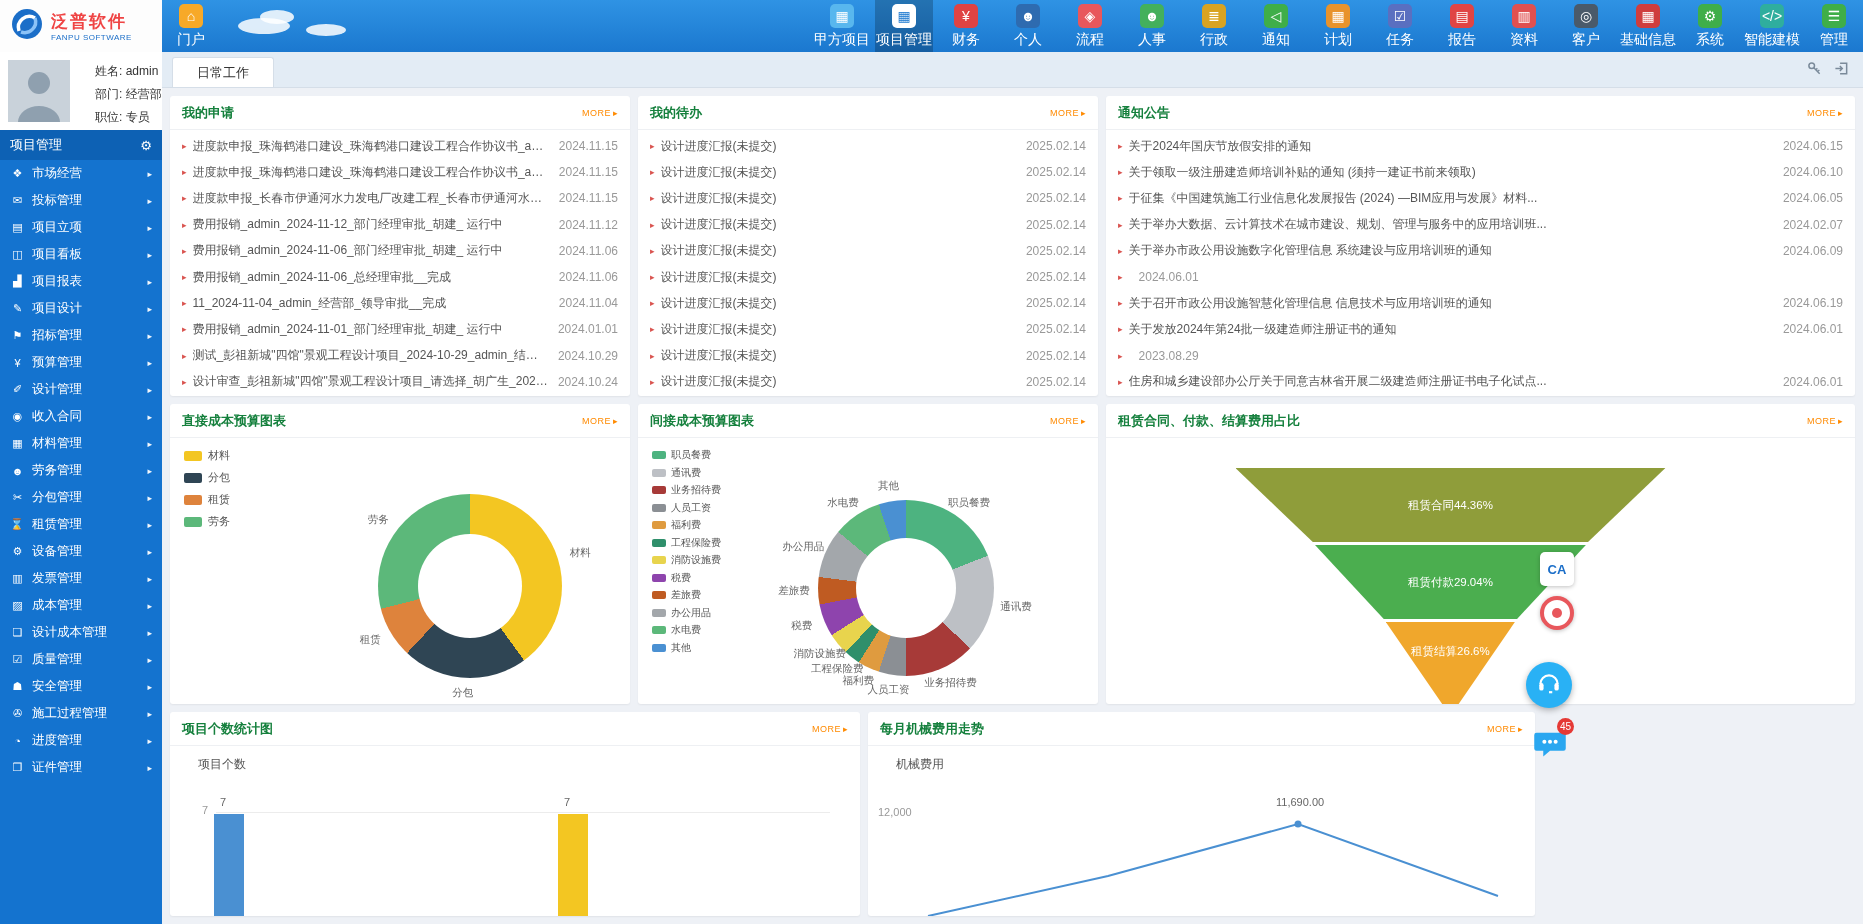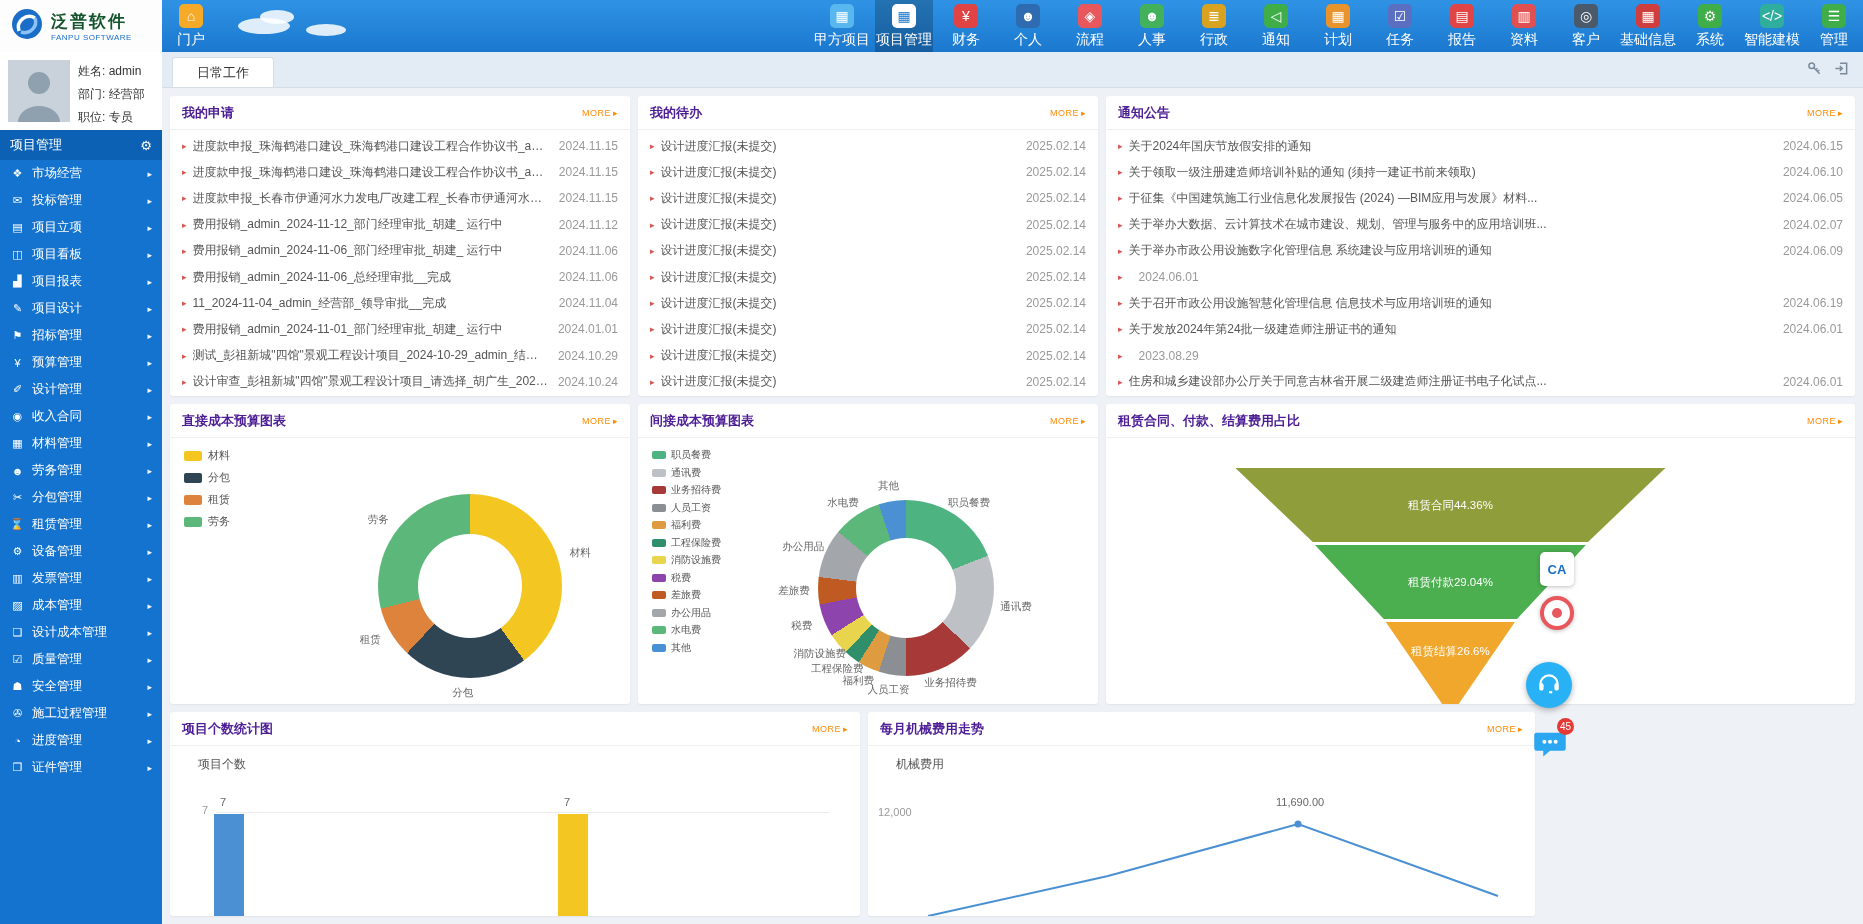--- a/index.html
+++ b/index.html
@@ -3,36 +3,36 @@
 <meta charset="utf-8">
 <style>
   * { box-sizing: border-box; margin: 0; padding: 0; }
   html,body { width:1863px; height:924px; overflow:hidden; }
   body { font-family:"Liberation Sans","DejaVu Sans",sans-serif; background:#eef1f6; }
   .app { position:relative; width:1863px; height:924px; overflow:hidden; }
 
   
   .header { height:52px; background:linear-gradient(180deg,#2f93e4,#1b78cf); display:flex; position:relative; }
   .logo { width:162px; background:#fdfdfd; display:flex; align-items:center; gap:7px; padding-left:10px; flex:none; }
-  .logo-text .cn { font-size:17px; font-weight:bold; color:#14532d; letter-spacing:2px; }
+  .logo-text .cn { font-size:17px; font-weight:bold; color:#ef4444; letter-spacing:2px; }
   .logo-text .en { font-size:8px; color:#1b6ec8; letter-spacing:.5px; }
   .nav { flex:1; display:flex; overflow:hidden; }
   .nav-group { display:flex; gap:4px; }
   .nav-spacer { flex:1; position:relative; }
   .cloud { position:absolute; background:#fff; opacity:.85; border-radius:50%; }
   .nav-item { width:58px; height:52px; display:flex; flex-direction:column; align-items:center; justify-content:center; gap:3px; cursor:pointer; }
   .nav-item.active { background:rgba(0,0,0,.22); }
   .nav-ic { width:24px; height:24px; border-radius:5px; color:#fff; font-size:14px; line-height:24px; text-align:center; overflow:hidden; }
   .nav-item.active .nav-ic { color:#1b78cf; }
   .nav-lb { font-size:14px; color:#fff; white-space:nowrap; }
 
   
   .bodyrow { display:flex; height:872px; }
   .sidebar { width:162px; background:#1473cf; flex:none; display:flex; flex-direction:column; }
-  .profile { background:#fff; height:78px; padding:8px; display:flex; gap:8px; }
+  .profile { background:#fff; height:78px; padding:8px; display:flex; gap:25px; }
   .avatar { width:62px; height:62px; flex:none; overflow:hidden; }
   .pinfo { font-size:12px; color:#333; padding-top:3px; }
   .pinfo div { margin-bottom:6px; white-space:nowrap; }
   .side-section { height:30px; background:#0d61b4; color:#fff; font-size:13px; display:flex; align-items:center; justify-content:space-between; padding:0 10px; }
   .side-gear { cursor:pointer; font-size:13px; }
   .side-menu { flex:1; overflow:hidden; }
   .side-item { height:27px; display:flex; align-items:center; gap:7px; padding:0 10px; color:#fff; font-size:12.5px; cursor:pointer; white-space:nowrap; }
   .side-item .mi { width:15px; text-align:center; font-size:11px; flex:none; }
   .side-item .chev { margin-left:auto; font-size:9px; opacity:.95; }
 
@@ -42,21 +42,21 @@
   .tab-actions { position:absolute; right:14px; top:9px; display:flex; gap:12px; }
   .tab-actions svg { cursor:pointer; }
 
   .content { flex:1; padding:8px; display:flex; flex-direction:column; gap:8px; overflow:hidden; }
   .row { display:grid; gap:8px; }
   .row1,.row2 { grid-template-columns:460px 460px 1fr; height:300px; flex:none; }
   .row3 { grid-template-columns:690px 667px 1fr; flex:1; min-height:0; }
 
   .panel { background:#fff; border-radius:3px; box-shadow:0 1px 2px rgba(0,0,0,.06); display:flex; flex-direction:column; overflow:hidden; }
   .panel-hd { height:34px; flex:none; display:flex; align-items:center; padding:0 12px; border-bottom:1px solid #eef0f3; }
-  .panel-title { color:#4c1d95; font-size:13px; font-weight:bold; }
+  .panel-title { color:#15803d; font-size:13px; font-weight:bold; }
   .more { margin-left:auto; color:#ff8a00; font-size:9px; display:flex; align-items:center; gap:2px; cursor:pointer; letter-spacing:.5px; }
 
   .plist { list-style:none; margin-top:3px; padding:0 12px; flex:1; overflow:hidden; }
   .plist li { display:flex; align-items:center; height:26.2px; font-size:12px; color:#555; cursor:pointer; }
   .bullet { color:#d9534f; font-size:9px; margin-right:6px; flex:none; }
   .li-text { flex:1; white-space:nowrap; overflow:hidden; text-overflow:ellipsis; }
   .li-date { color:#999; margin-left:10px; font-size:12px; flex:none; }
 
   .chart-body { flex:1; position:relative; overflow:hidden; }
   .legend { position:absolute; left:14px; top:10px; }

